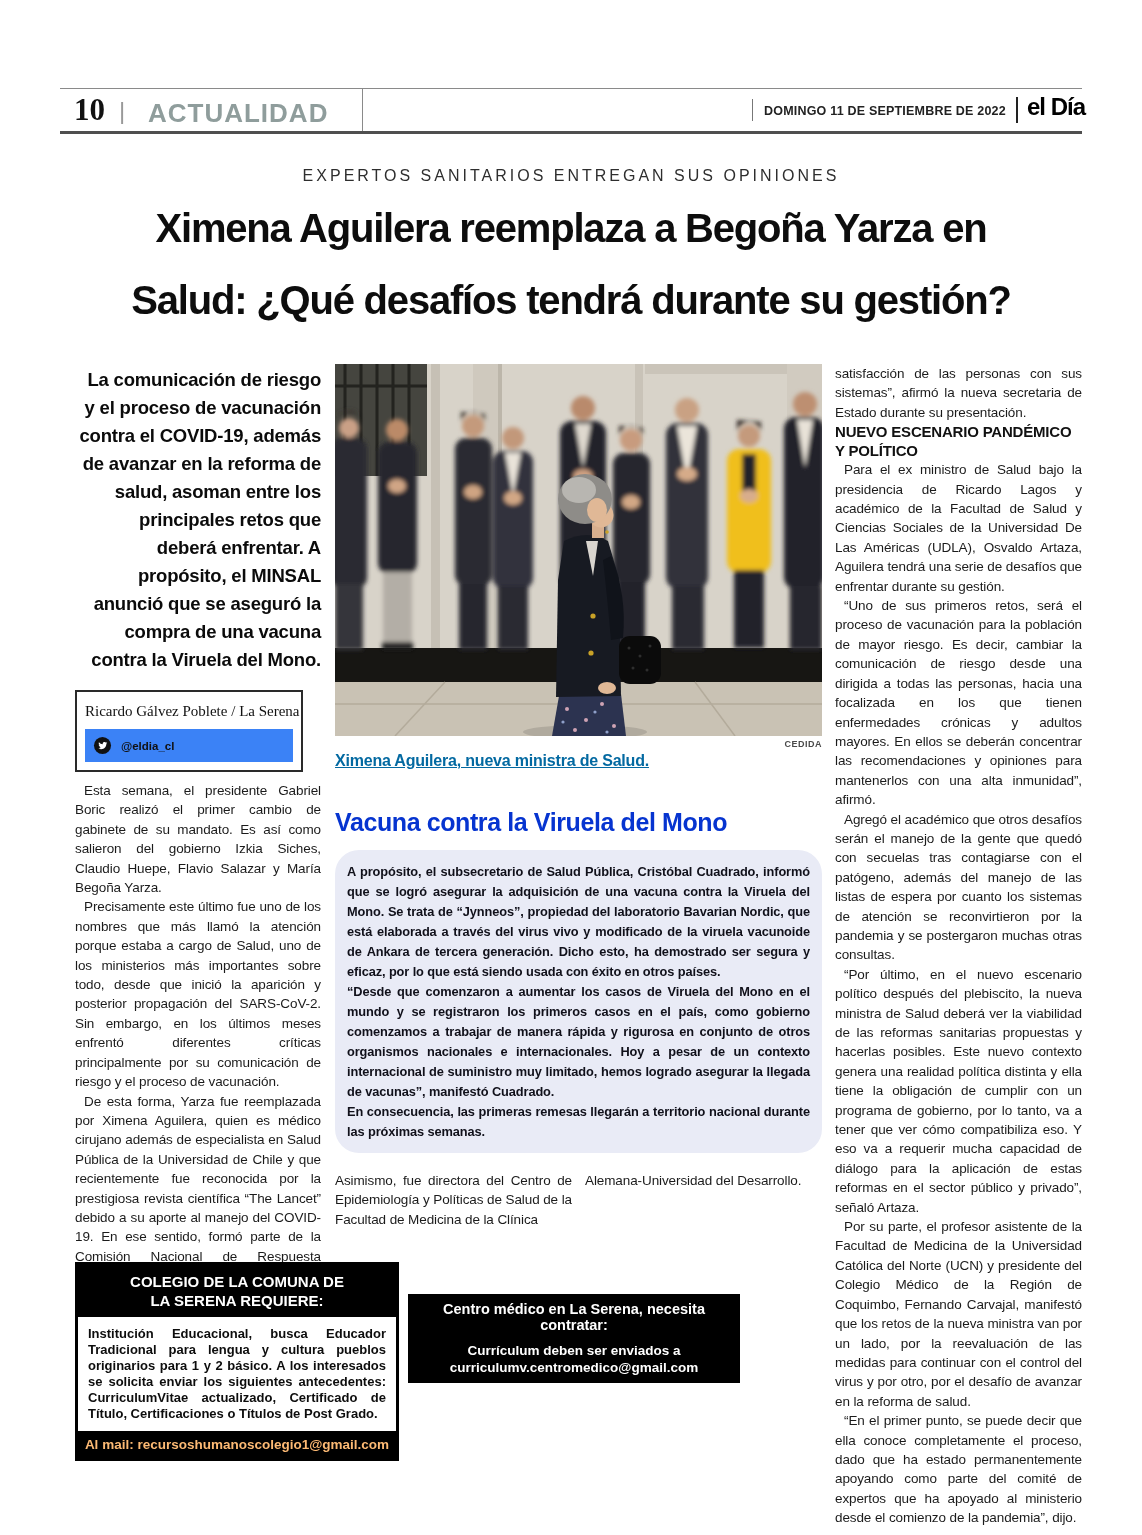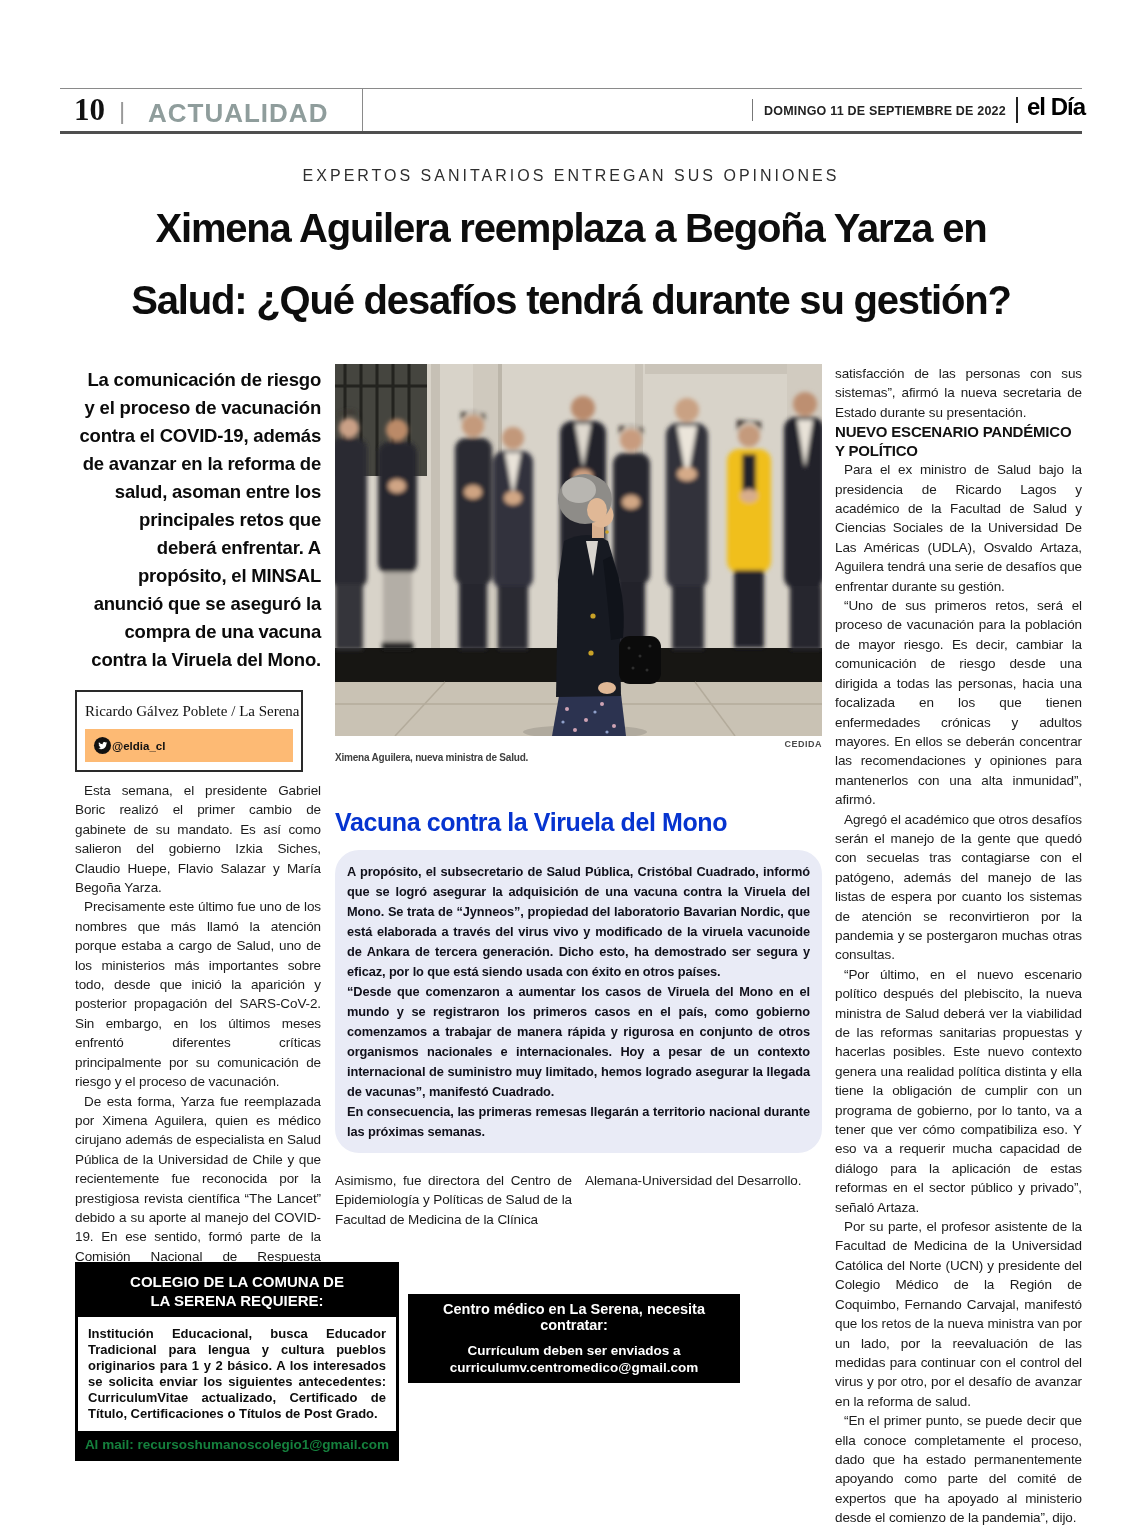--- a/index.html
+++ b/index.html
@@ -28,30 +28,30 @@
               letter-spacing:3px; color:#2e2e2e; }
   .headline { left:60px; top:192px; width:1022px; text-align:center; font-weight:bold;
               font-size:40px; line-height:72px; letter-spacing:-1.2px; color:#0d0d0d; }
 
   
   .lead { left:75px; top:366px; width:246px; text-align:right; font-weight:bold;
           font-size:18.5px; line-height:28px; color:#0b0b0b; letter-spacing:-.2px; }
   .byline-box { left:75px; top:690px; width:228px; border:2px solid #2a2a2a; background:#fff; padding:11px 8px 8px; }
   .byline-name { text-align:center; font-family:"Liberation Serif",serif; font-size:15px; color:#111; white-space:nowrap; }
   .byline-name b { font-weight:normal; }
-  .byline-strip { margin-top:9px; background:#fdba74; padding:7px 8px; display:flex; align-items:center; }
+  .byline-strip { margin-top:9px; background:#3b82f6; padding:7px 8px; display:flex; align-items:center; gap:9px; }
   .tw-handle { font-size:11.5px; font-weight:bold; color:#111; }
   .bodycopy { font-size:13.5px; line-height:19.4px; text-align:justify; color:#1b1b1b; letter-spacing:-.1px; }
   .bodycopy p { text-indent:9px; }
   .leftbody { left:75px; top:781px; width:246px; }
 
   
   .photo { left:335px; top:364px; width:487px; height:372px; }
   .credit { left:335px; top:739px; width:487px; text-align:right; font-size:9px; font-weight:bold; color:#4a4a4a; letter-spacing:.5px; }
-  .caption { left:335px; top:752px; width:487px; font-size:10px; font-weight:bold; color:#404040; letter-spacing:-.2px; }
+  .caption { left:335px; top:752px; width:487px; font-size:16px; font-weight:bold; color:#0369a1; letter-spacing:-.2px;text-decoration:underline; }
 
   
   .boxhead { left:335px; top:808px; width:487px; font-size:25px; font-weight:bold; letter-spacing:-.4px; }
   .bluebox { left:335px; top:850px; width:487px; padding:12px 12px 11px; }
   .bluebox p { font-size:12.8px; font-weight:bold; line-height:20px; text-align:justify;
                color:#10101a; letter-spacing:-.1px; }
 
   
   .midA { left:335px; top:1171px; width:237px; }
   .midB { left:585px; top:1171px; width:237px; }
@@ -63,21 +63,21 @@
   .rightcol p.ind { text-indent:9px; }
   .subhead { font-size:15px; font-weight:bold; line-height:19px; letter-spacing:-.2px;
              color:#111; margin:14px 0 9px; text-align:left; text-indent:0 !important; }
 
   
   .ad-colegio { left:75px; top:1262px; width:324px; border:3px solid #000; background:#fff; }
   .ad-colegio .ad-head { background:#000; color:#fff; text-align:center; font-weight:bold;
                          font-size:15px; line-height:19px; padding:7px 4px; }
   .ad-colegio .ad-body { padding:9px 10px; font-size:13px; font-weight:bold; line-height:16px;
                          text-align:justify; color:#0d0d0d; }
-  .ad-colegio .ad-foot { background:#000; color:#15803d; text-align:center; font-weight:bold;
+  .ad-colegio .ad-foot { background:#000; color:#fdba74; text-align:center; font-weight:bold;
                          font-size:13.5px; padding:6px 2px; }
 
   
   .ad-centro { left:408px; top:1294px; width:332px; background:#000; padding:3px; }
   .ad-centro .ad-head { color:#fff; text-align:center; font-weight:bold; font-size:14.5px; padding:4px 2px 5px; }
   .ad-centro .ad-body { background:#fff; padding:8px 8px 10px 22px; }
   .ad-centro li { font-size:16px; font-weight:bold; line-height:21px; color:#0b0b0b; margin-bottom:2px; }
   .ad-centro .ad-foot { color:#fff; text-align:center; font-weight:bold; font-size:13.5px; line-height:16.5px; padding:5px 2px 4px; }
 </style>
 </head>

